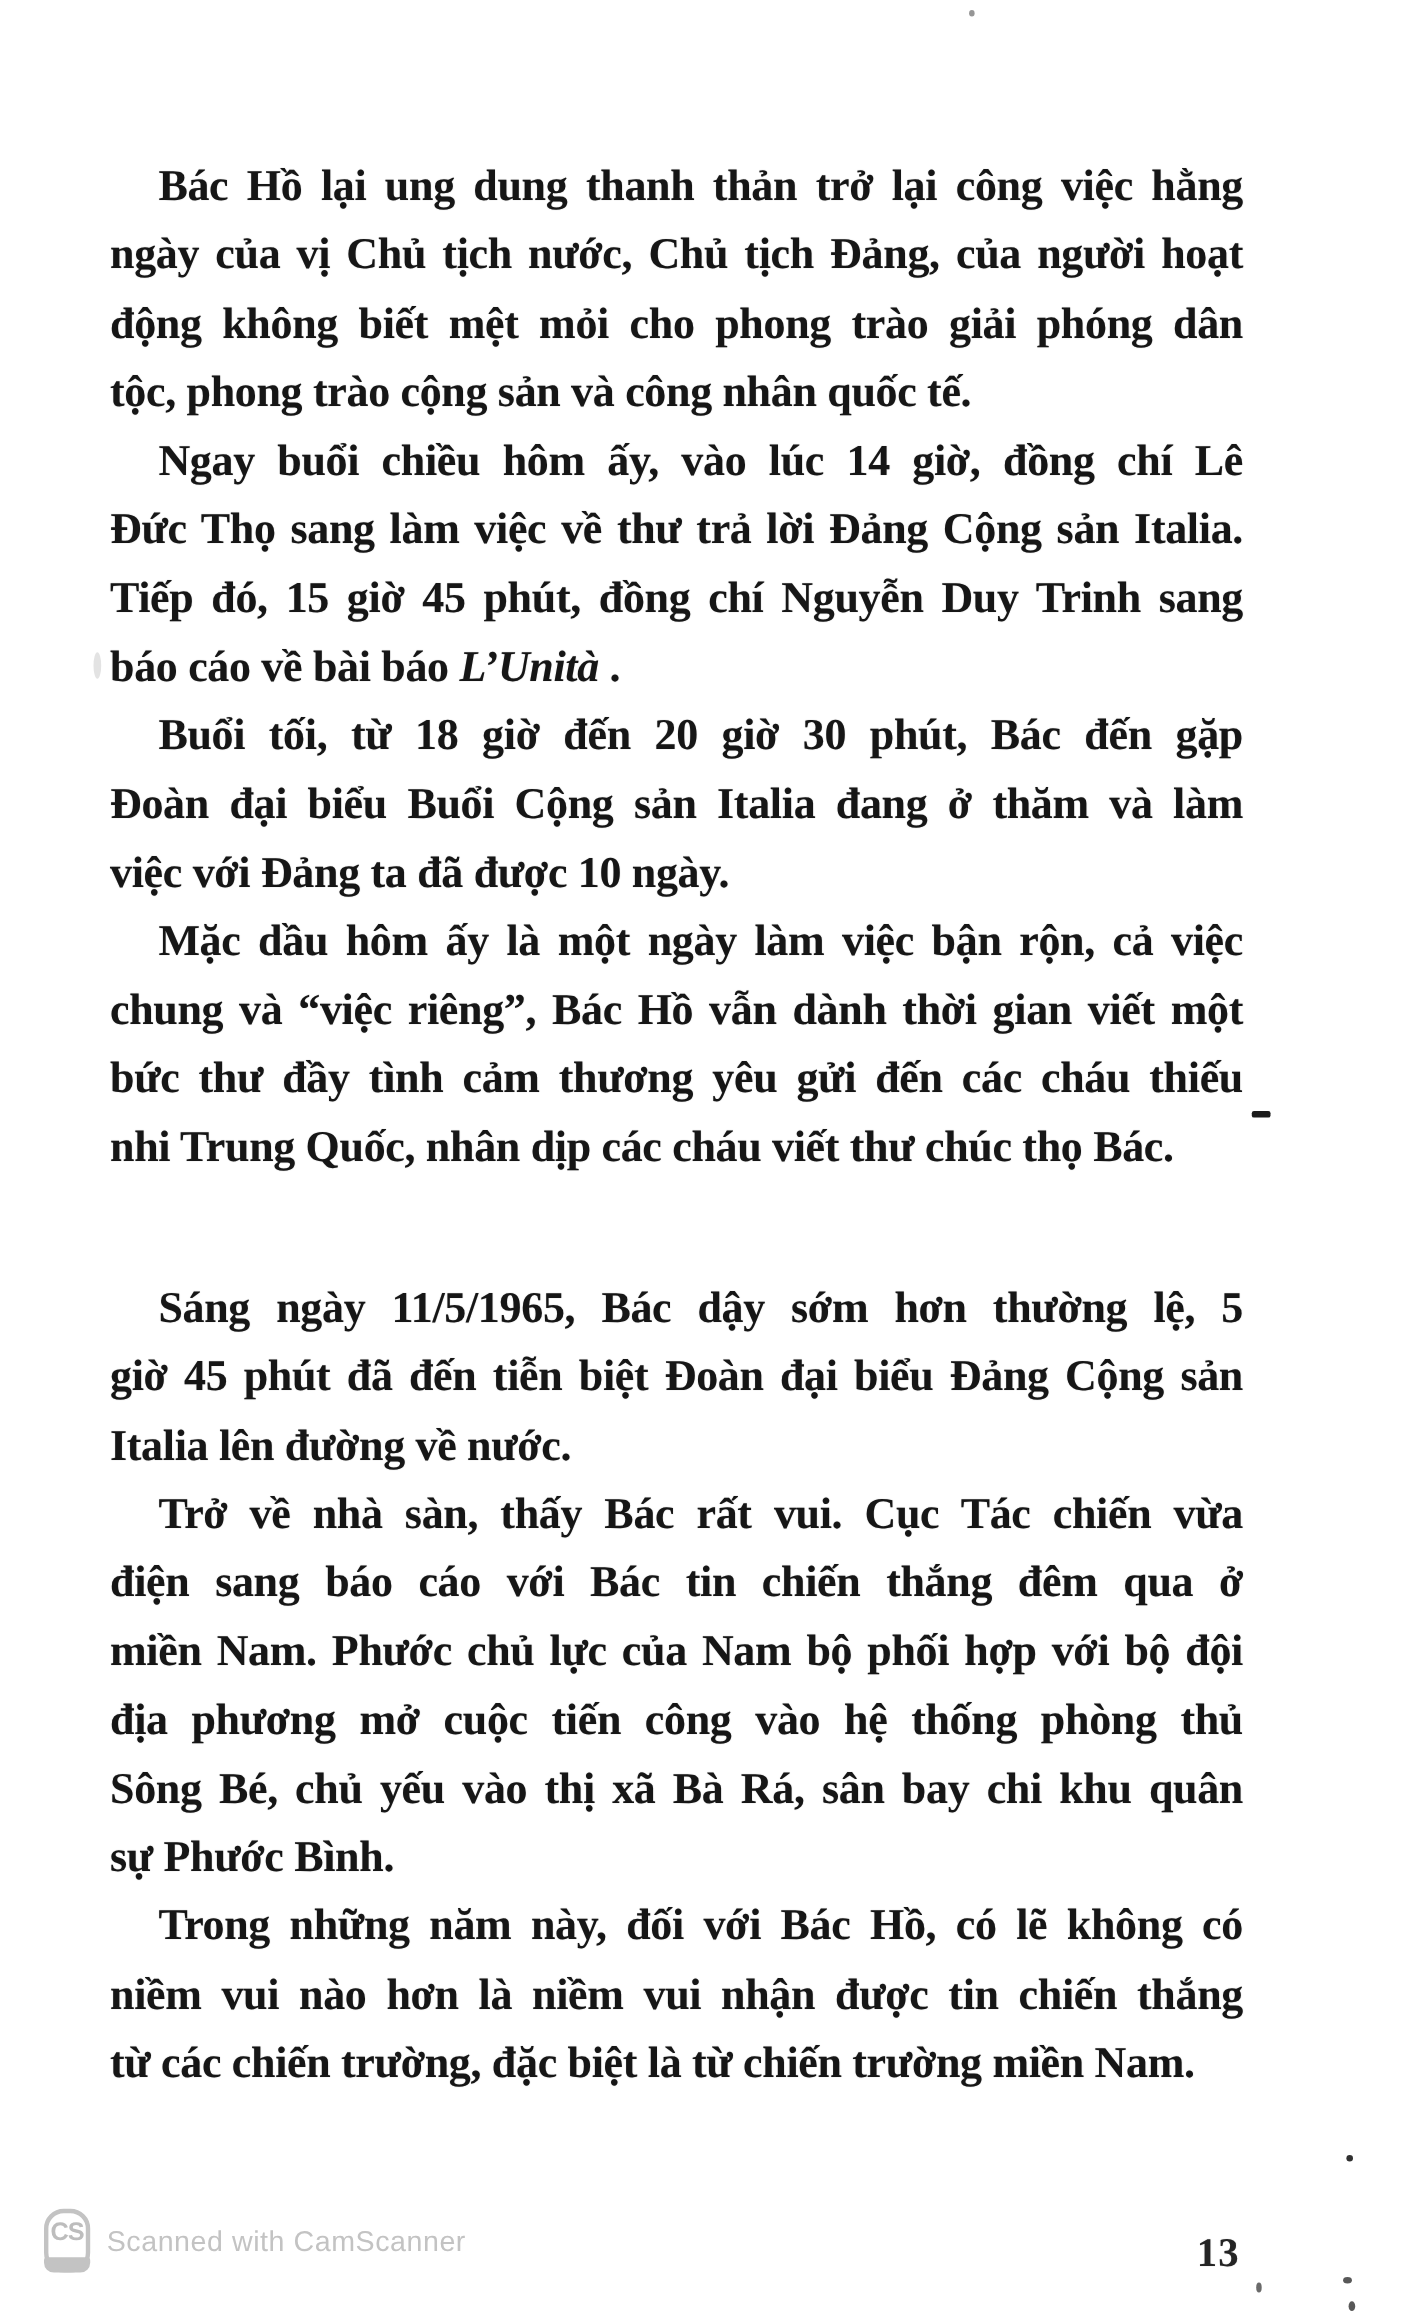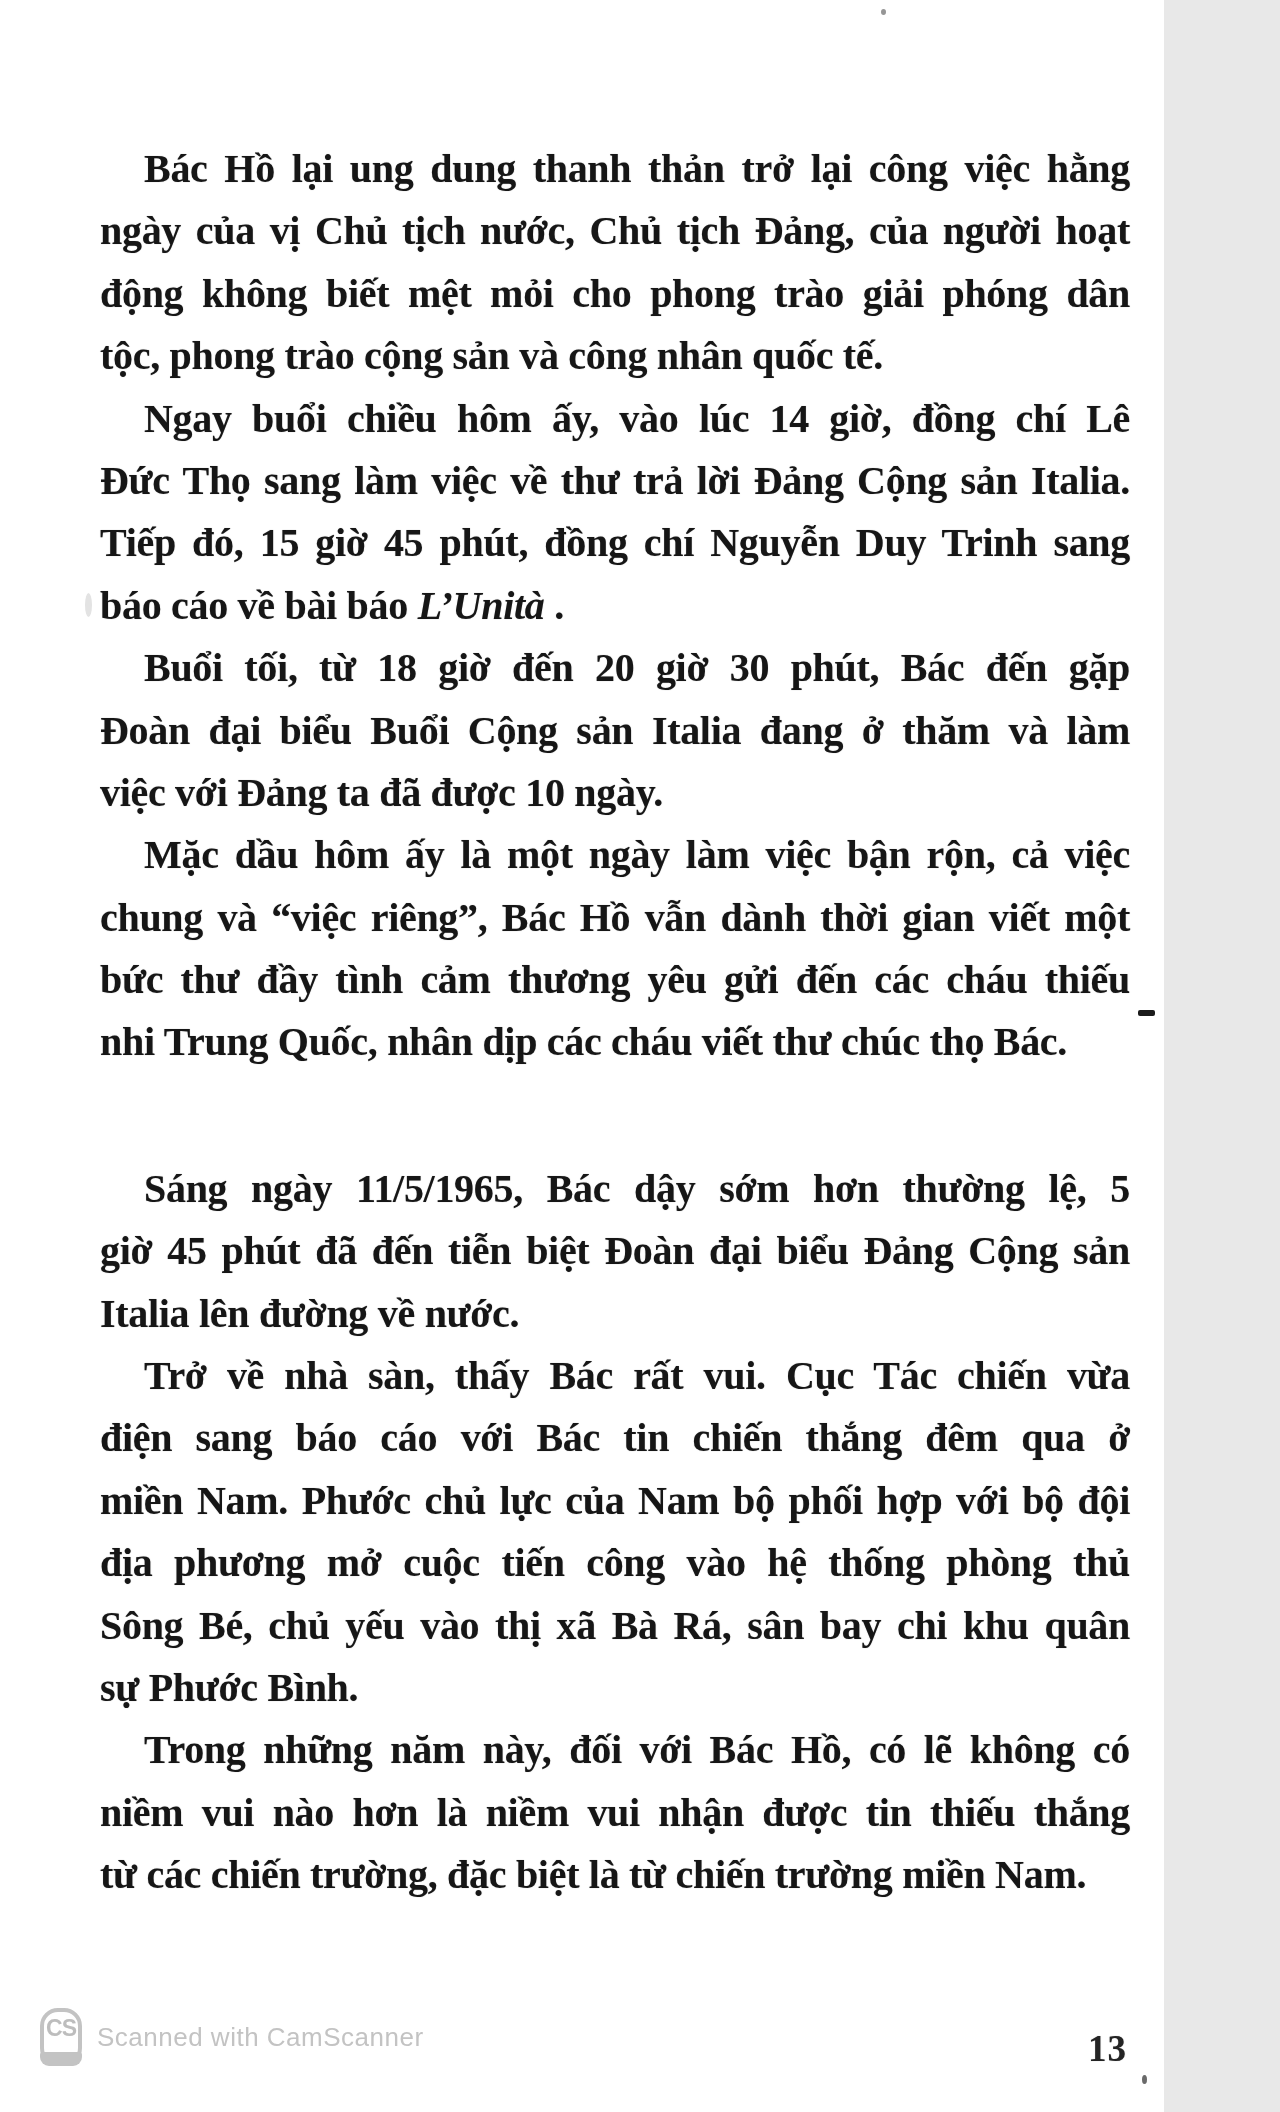--- a/index.html
+++ b/index.html
@@ -1,18 +1,18 @@
 <!DOCTYPE html>
 <html><head>
 <meta charset="utf-8">
 <style>
   html,body{margin:0;padding:0;background:#e8e8e8;}
   .page{
     position:relative;
-    width:1164px;height:2112px;
+    width:1280px;height:2112px;
     background:#ffffff;
     overflow:hidden;
     font-family:"Liberation Serif","DejaVu Serif",serif;
   }
   .text-block{
     position:absolute;
     left:100px;top:138px;width:1030px;
     color:#161616;
     font-size:40px;
     font-weight:700;
@@ -107,21 +107,21 @@
       <div class="line first"><span>Sáng ngày 11/5/1965, Bác dậy sớm hơn thường lệ, 5</span></div>
       <div class="line"><span>giờ 45 phút đã đến tiễn biệt Đoàn đại biểu Đảng Cộng sản</span></div>
       <div class="line last"><span>Italia lên đường về nước.</span></div>
       <div class="line first"><span>Trở về nhà sàn, thấy Bác rất vui. Cục Tác chiến vừa</span></div>
       <div class="line"><span>điện sang báo cáo với Bác tin chiến thắng đêm qua ở</span></div>
       <div class="line"><span>miền Nam. Phước chủ lực của Nam bộ phối hợp với bộ đội</span></div>
       <div class="line"><span>địa phương mở cuộc tiến công vào hệ thống phòng thủ</span></div>
       <div class="line"><span>Sông Bé, chủ yếu vào thị xã Bà Rá, sân bay chi khu quân</span></div>
       <div class="line last"><span>sự Phước Bình.</span></div>
       <div class="line first"><span>Trong những năm này, đối với Bác Hồ, có lẽ không có</span></div>
-      <div class="line"><span>niềm vui nào hơn là niềm vui nhận được tin thiếu thắng</span></div>
+      <div class="line"><span>niềm vui nào hơn là niềm vui nhận được tin chiến thắng</span></div>
       <div class="line last"><span>từ các chiến trường, đặc biệt là từ chiến trường miền Nam.</span></div>
     </div>
 
   <div class="page-number">13</div>
 
   <div class="watermark">
     <div class="cs-badge">
       <span class="cs-text">CS</span>
       <span class="cs-bar"></span>
     </div>

